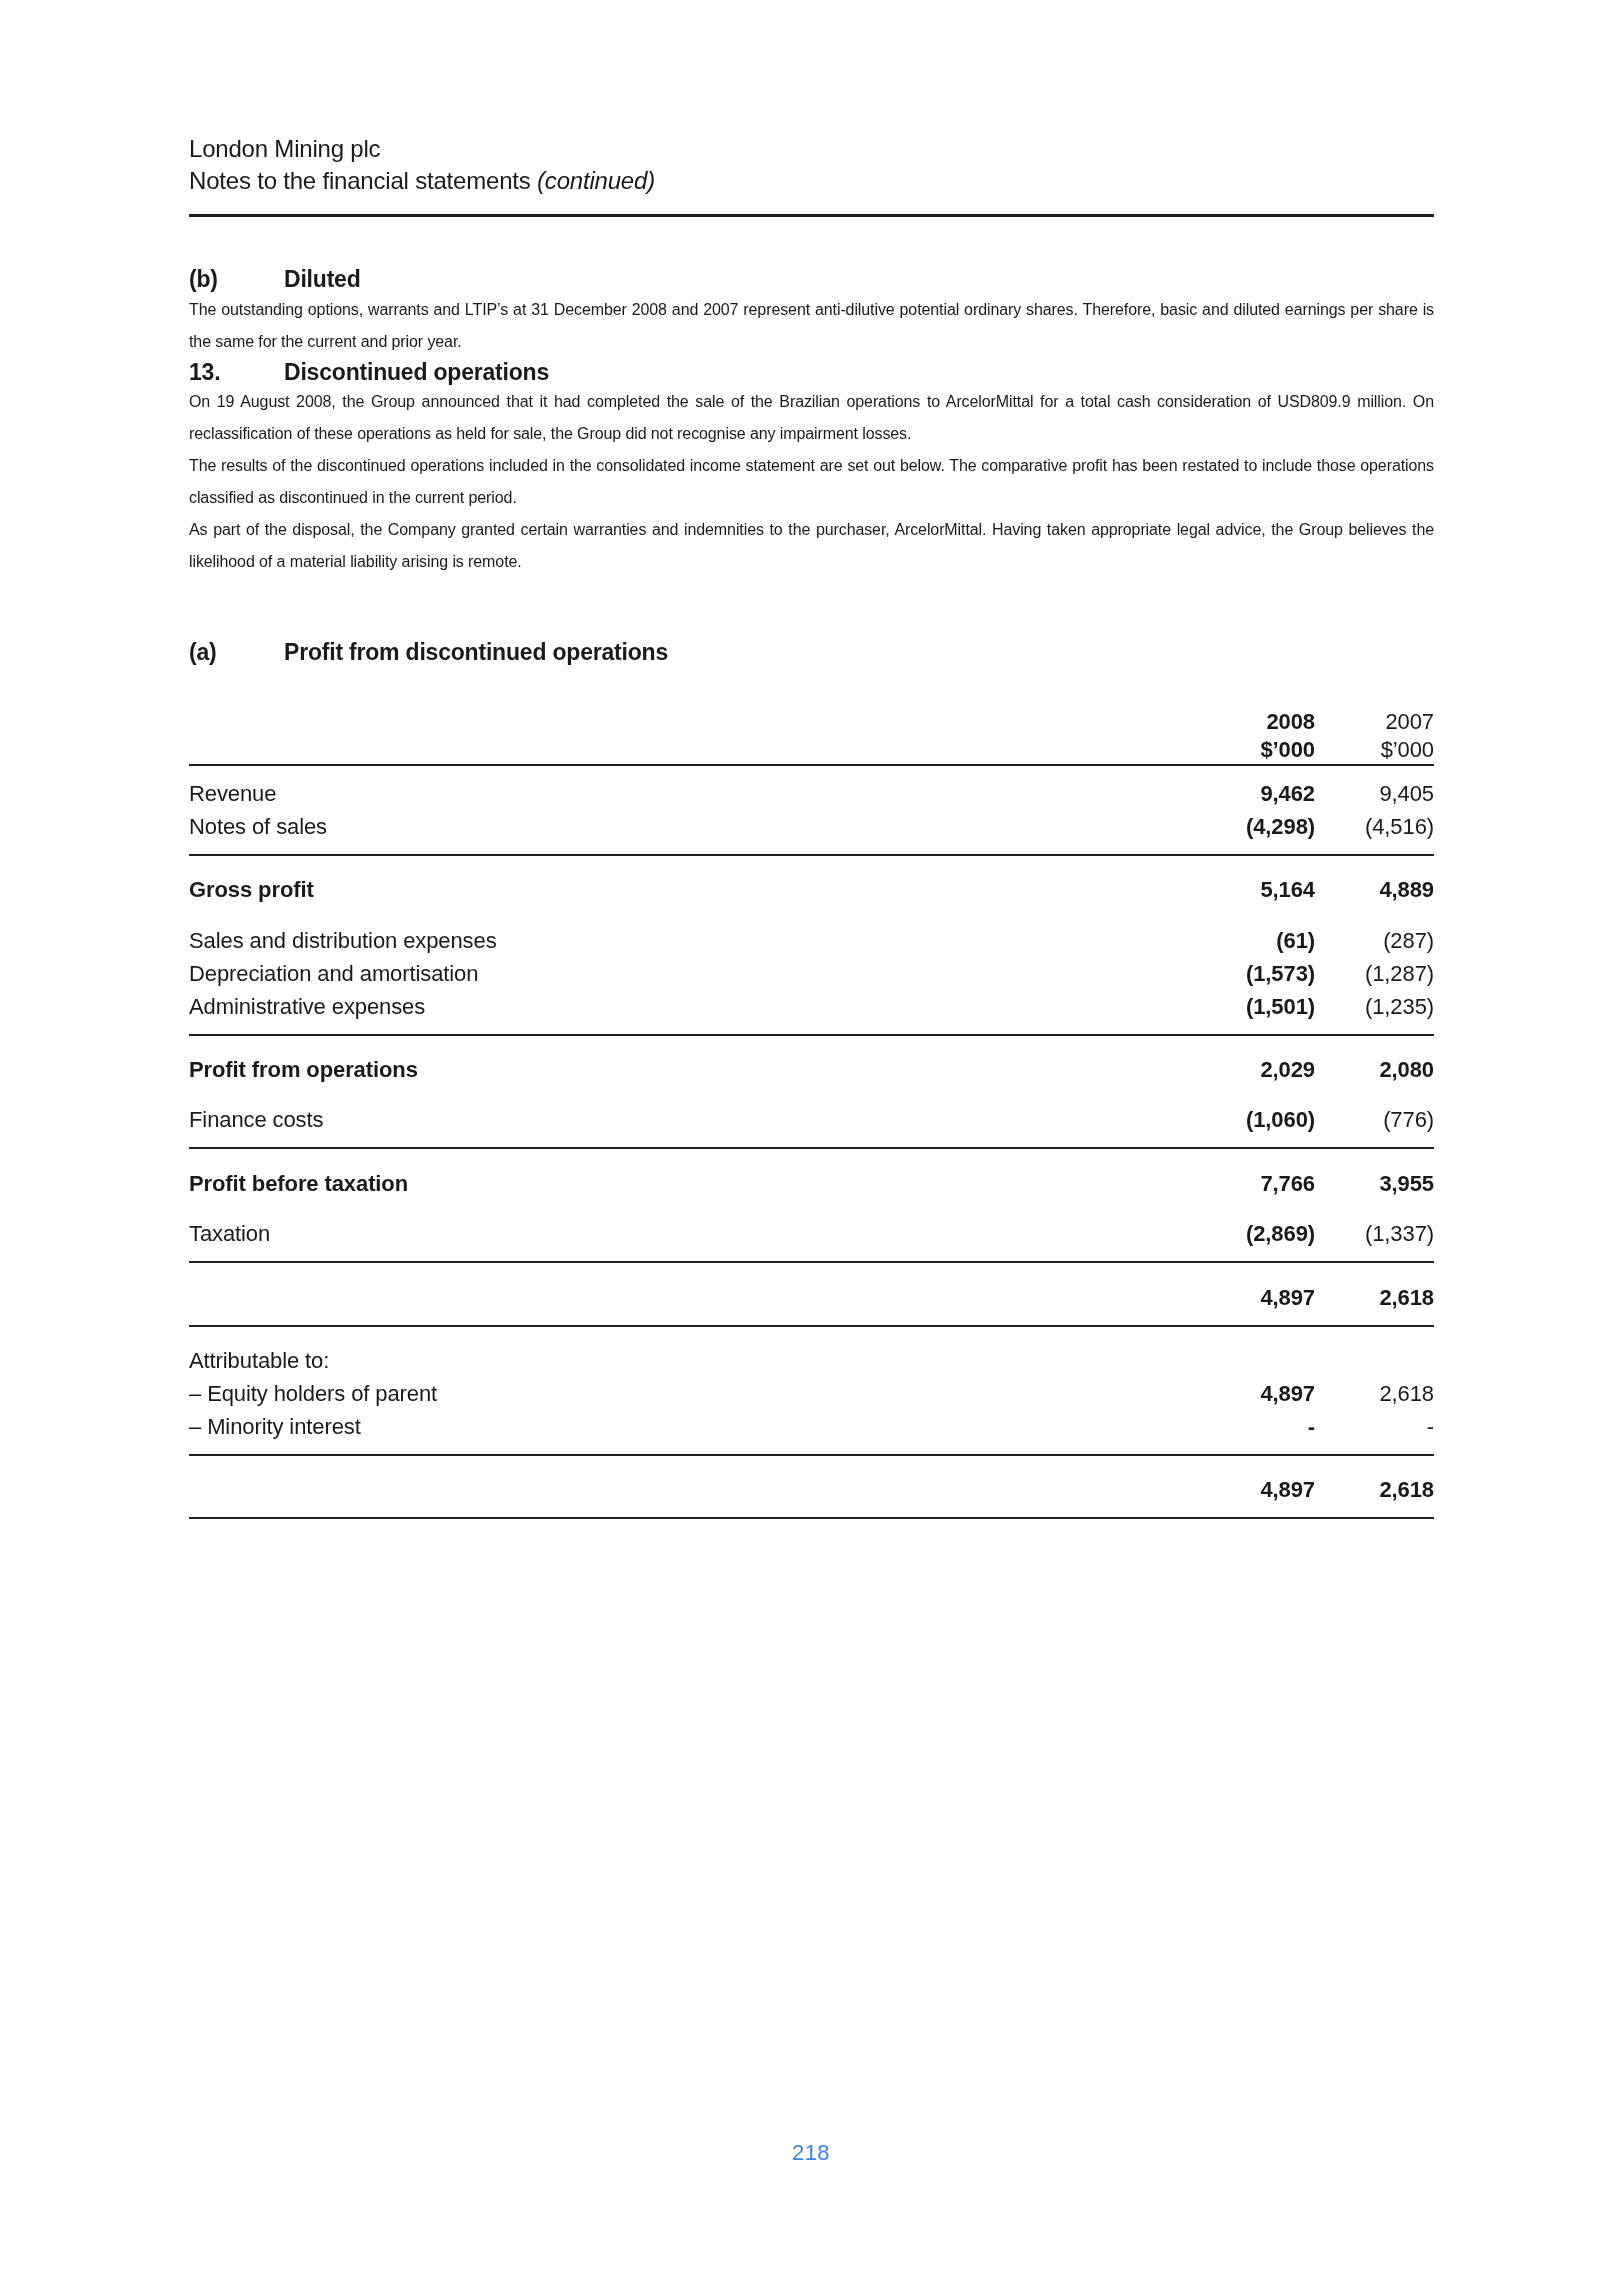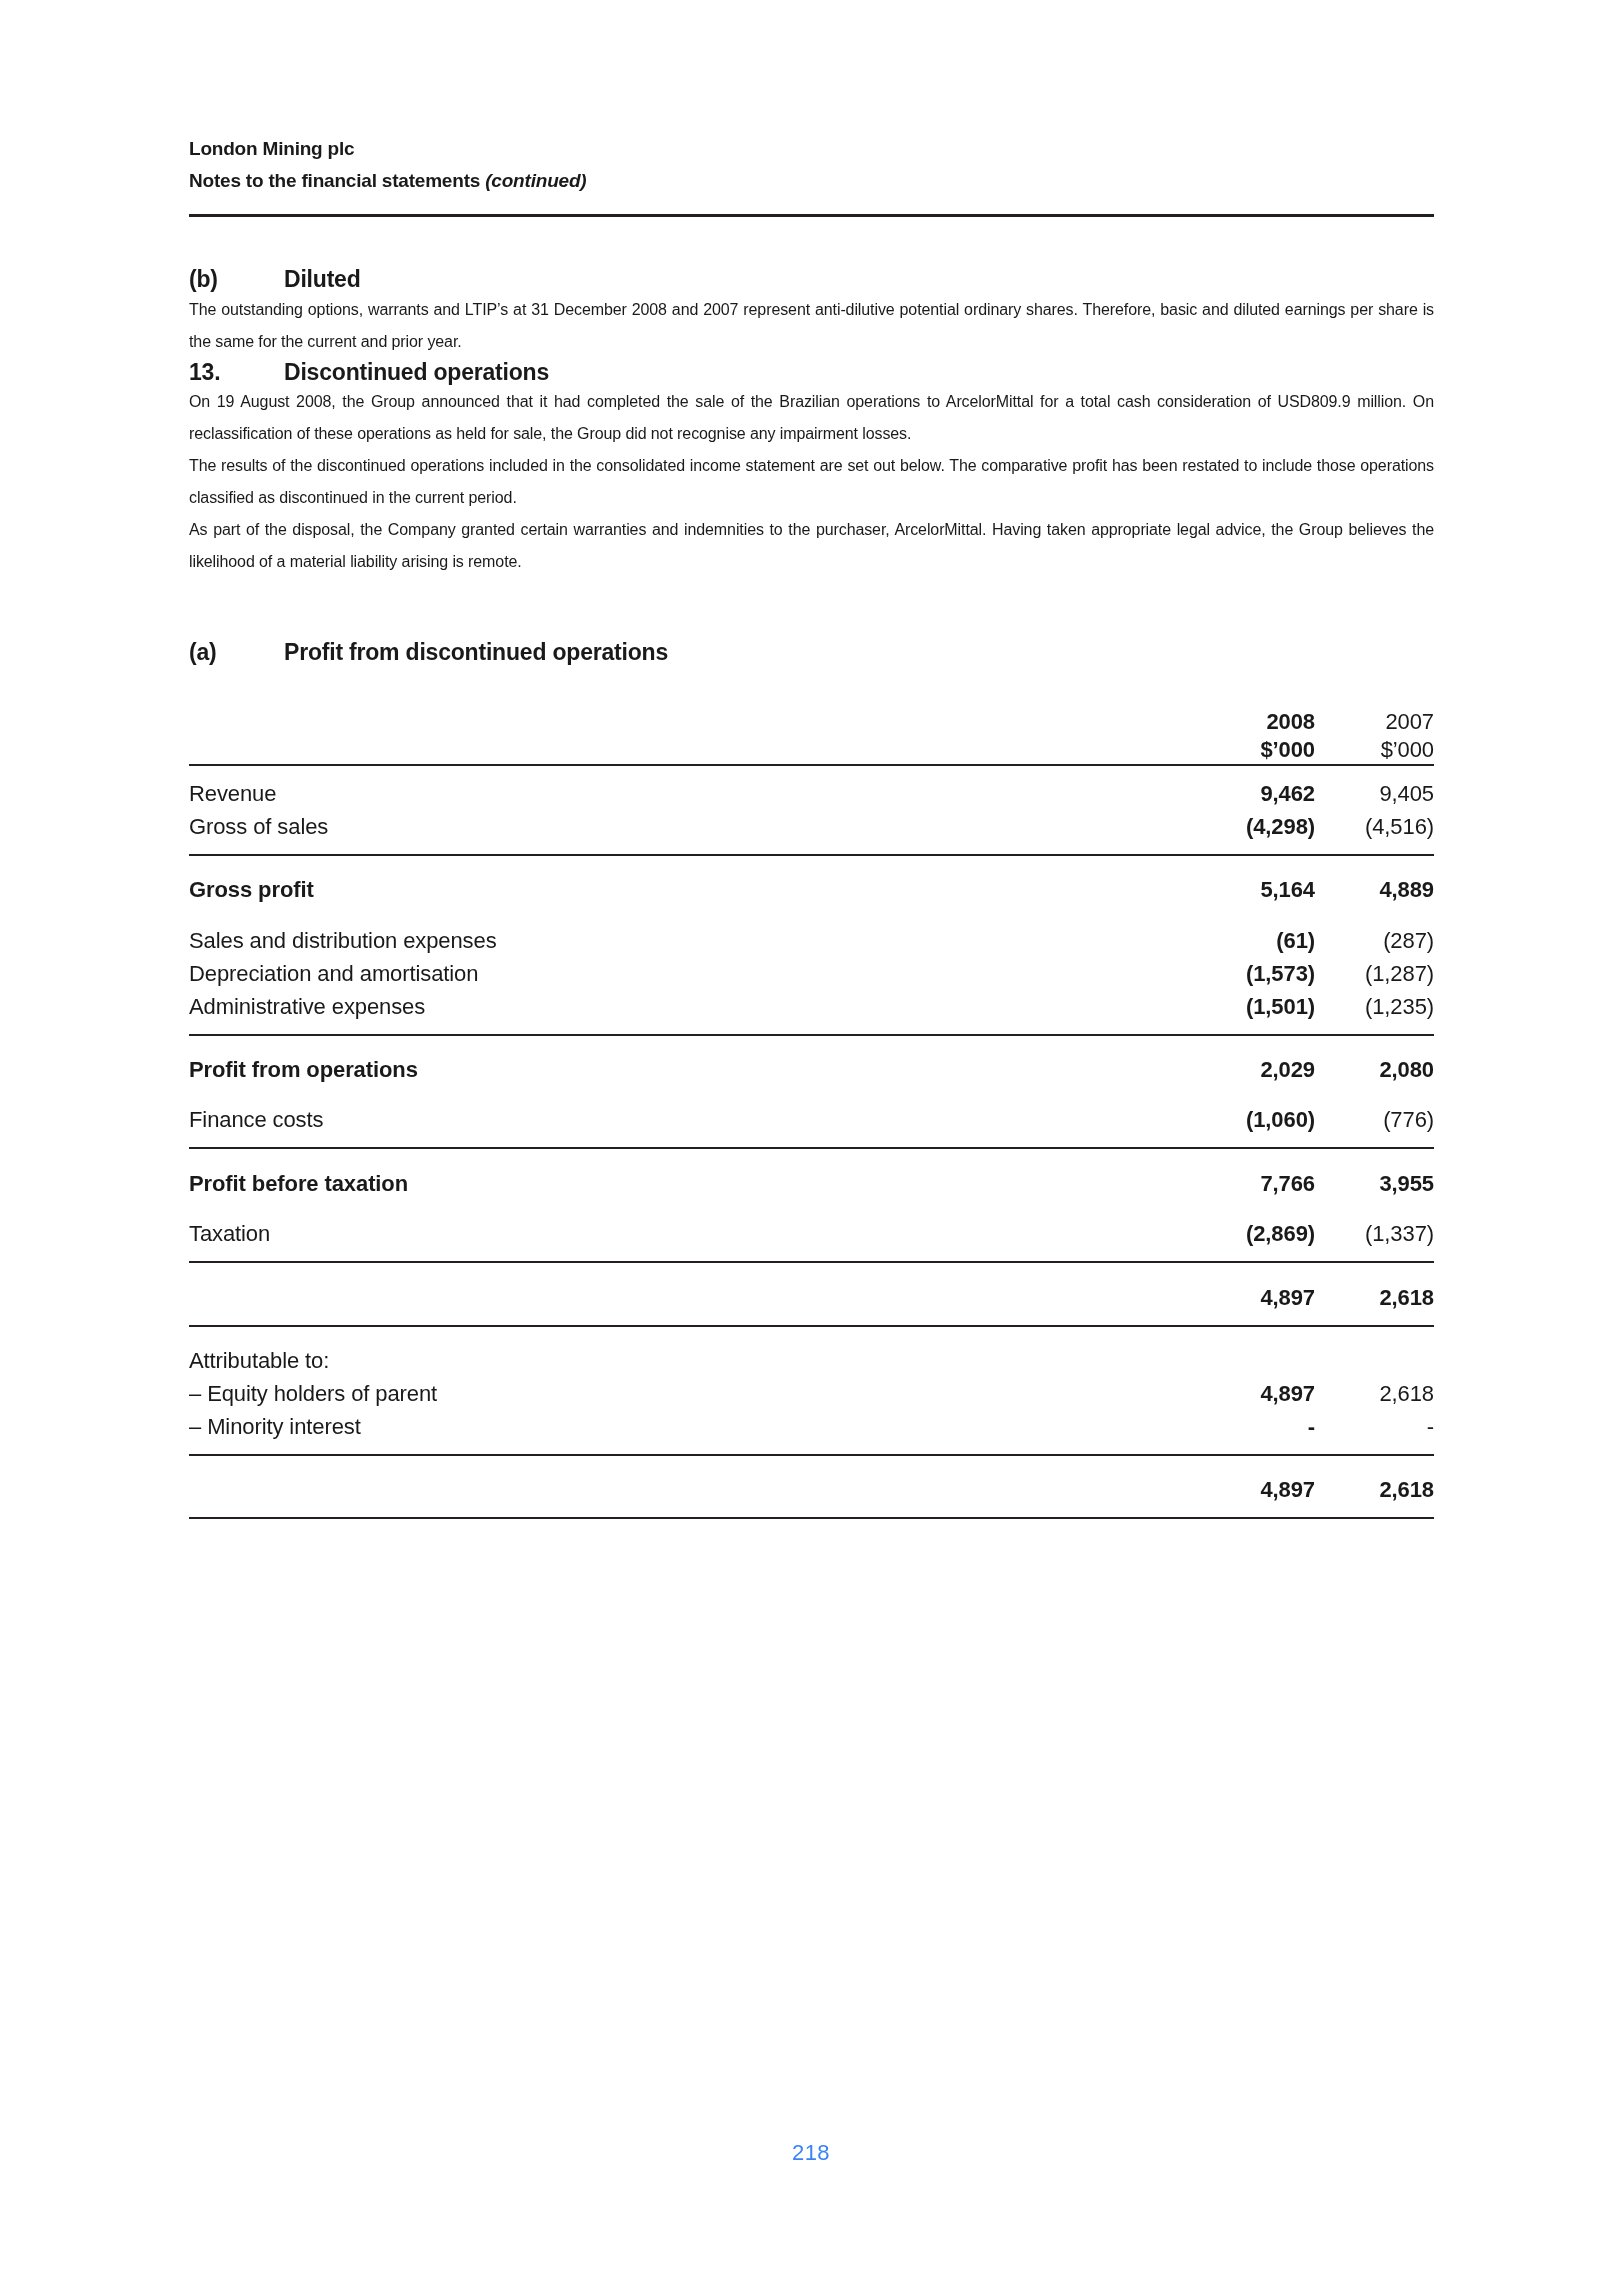--- a/index.html
+++ b/index.html
@@ -26,22 +26,22 @@
   
   .content {
     position: absolute;
     left: 189px;
     top: 133px;
     width: 1245px;   
   }
 
   
   .doc-header {
-    font-weight: bold;
-    font-size: 19px;
+    font-weight: normal;
+    font-size: 24px;
     line-height: 32px;
     letter-spacing: -0.2px;
   }
   .doc-header .cont {
     font-style: italic;
   }
   .header-rule {
     margin-top: 17.4px;
     border-top: 3.2px solid #231f20;
     width: 100%;
@@ -202,21 +202,21 @@
         <tr class="sp-sm">
             <td colspan="3"></td>
           </tr>
 
         <tr class="row">
           <td class="c-label">Revenue</td>
           <td class="c-2008">9,462</td>
           <td class="c-2007">9,405</td>
         </tr>
         <tr class="row">
-          <td class="c-label">Gross of sales</td>
+          <td class="c-label">Notes of sales</td>
           <td class="c-2008">(4,298)</td>
           <td class="c-2007">(4,516)</td>
         </tr>
 
         <tr class="sp-sm">
             <td colspan="3"></td>
           </tr>
         <tr class="rule">
             <td colspan="3"></td>
           </tr>

